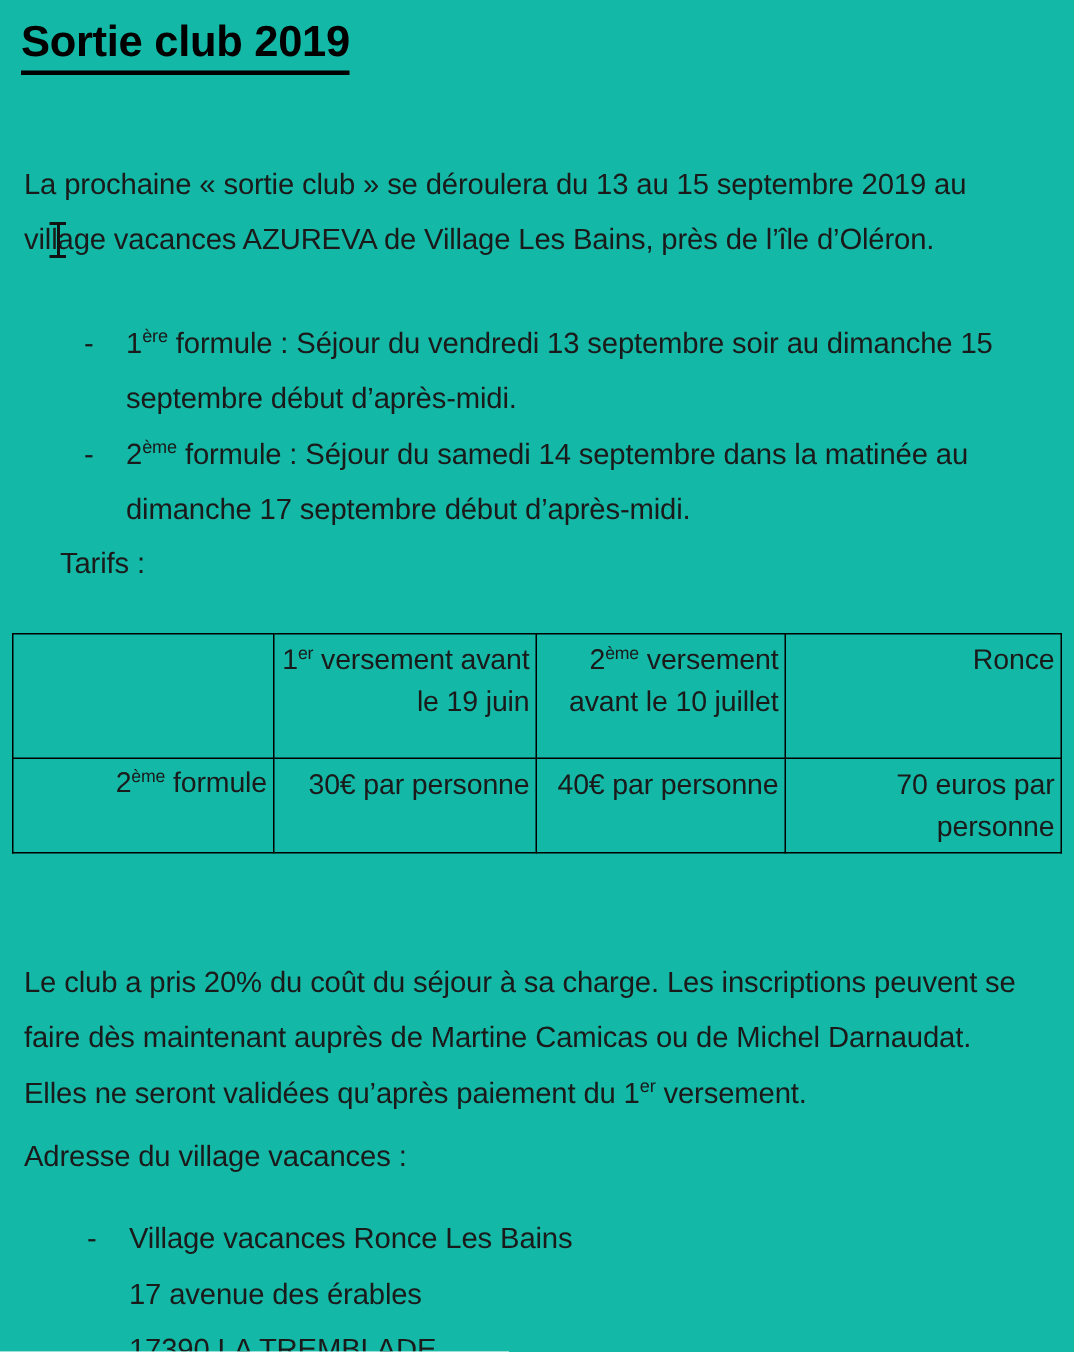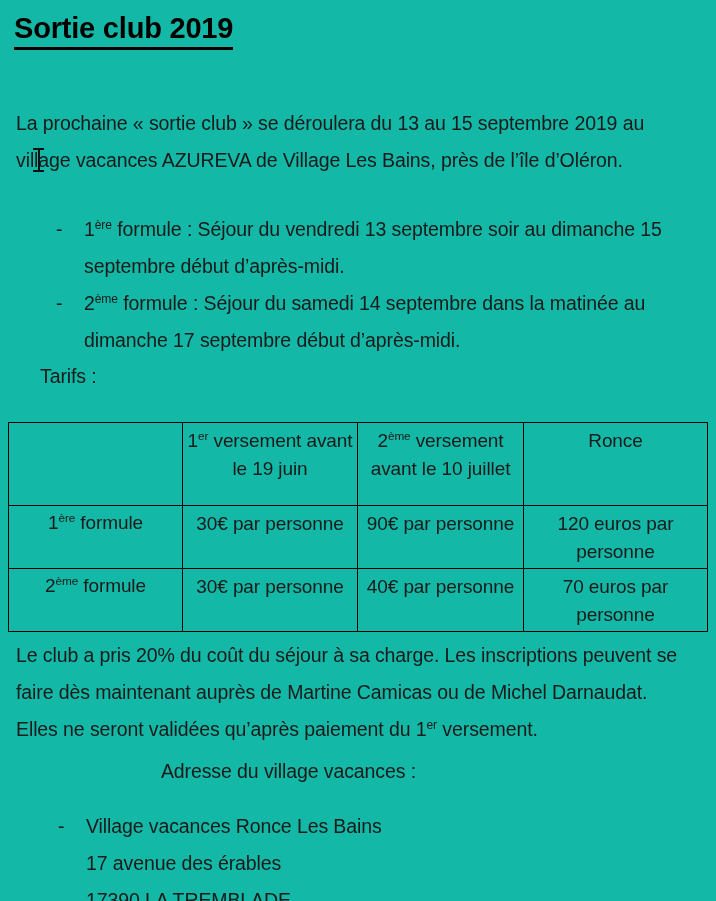--- a/index.html
+++ b/index.html
@@ -42,21 +42,21 @@
     position: absolute;
     font-size: 19.5px;
     line-height: 37px;
     color: #1a1a1a;
     letter-spacing: -0.1px;
   }
   .para.intro      { left: 16px; top: 105px;  width: 660px; }
   .para.formules   { left: 16px; top: 178px;  width: 670px; }
   .para.tarifs     { left: 16px; top: 358px;  width: 300px; margin-left: 24px; }
   .para.club       { left: 16px; top: 637px;  width: 676px; }
-  .para.adresse    { left: 16px; top: 753px;  width: 400px; text-align: right; }
+  .para.adresse    { left: 16px; top: 753px;  width: 400px; }
 
   
   .dashlist {
     position: absolute;
     font-size: 19.5px;
     line-height: 37px;
     color: #1a1a1a;
     letter-spacing: -0.1px;
   }
   .dashlist.formulelist { left: 0px; top: 211px; width: 700px; }
@@ -90,21 +90,21 @@
     top: 422px;
     width: 699px;
     border-collapse: collapse;
     table-layout: fixed;
     font-size: 19px;
     color: #1a1a1a;
     letter-spacing: -0.1px;
   }
   .tarif-table td {
     border: 1.4px solid #000000;
-    text-align: center;
+    text-align: right;
     vertical-align: top;
     padding: 4px 4px 2px 4px;
     line-height: 28px;
   }
   .tarif-table .col-label  { width: 174px; }
   .tarif-table .col-v1     { width: 175px; }
   .tarif-table .col-v2     { width: 166px; }
   .tarif-table .col-total  { width: 184px; }
 
   .tarif-table tr.head-row td   { height: 76px; }
@@ -177,26 +177,20 @@
       <col class="col-total">
     </colgroup>
     <tbody>
       <tr class="head-row">
         <td></td>
         <td><span>1</span><sup>er</sup><span> versement avant le 19 juin</span></td>
         <td><span>2</span><sup>ème</sup><span> versement avant le 10 juillet</span></td>
         <td>Ronce</td>
       </tr>
       <tr class="body-row">
-        <td class="rowlabel"><span>1</span><sup>ère</sup><span> formule</span></td>
-        <td>30€ par personne</td>
-        <td>90€ par personne</td>
-        <td>120 euros par personne</td>
-      </tr>
-      <tr class="body-row">
         <td class="rowlabel"><span>2</span><sup>ème</sup><span> formule</span></td>
         <td>30€ par personne</td>
         <td>40€ par personne</td>
         <td>70 euros par personne</td>
       </tr>
     </tbody>
   </table>
 
   <div class="para club"><span>Le club a pris 20% du coût du séjour à sa charge. Les inscriptions peuvent se faire dès maintenant auprès de Martine Camicas ou de Michel Darnaudat. Elles ne seront validées qu’après paiement du 1</span><sup>er</sup><span> versement.</span></div>
 

